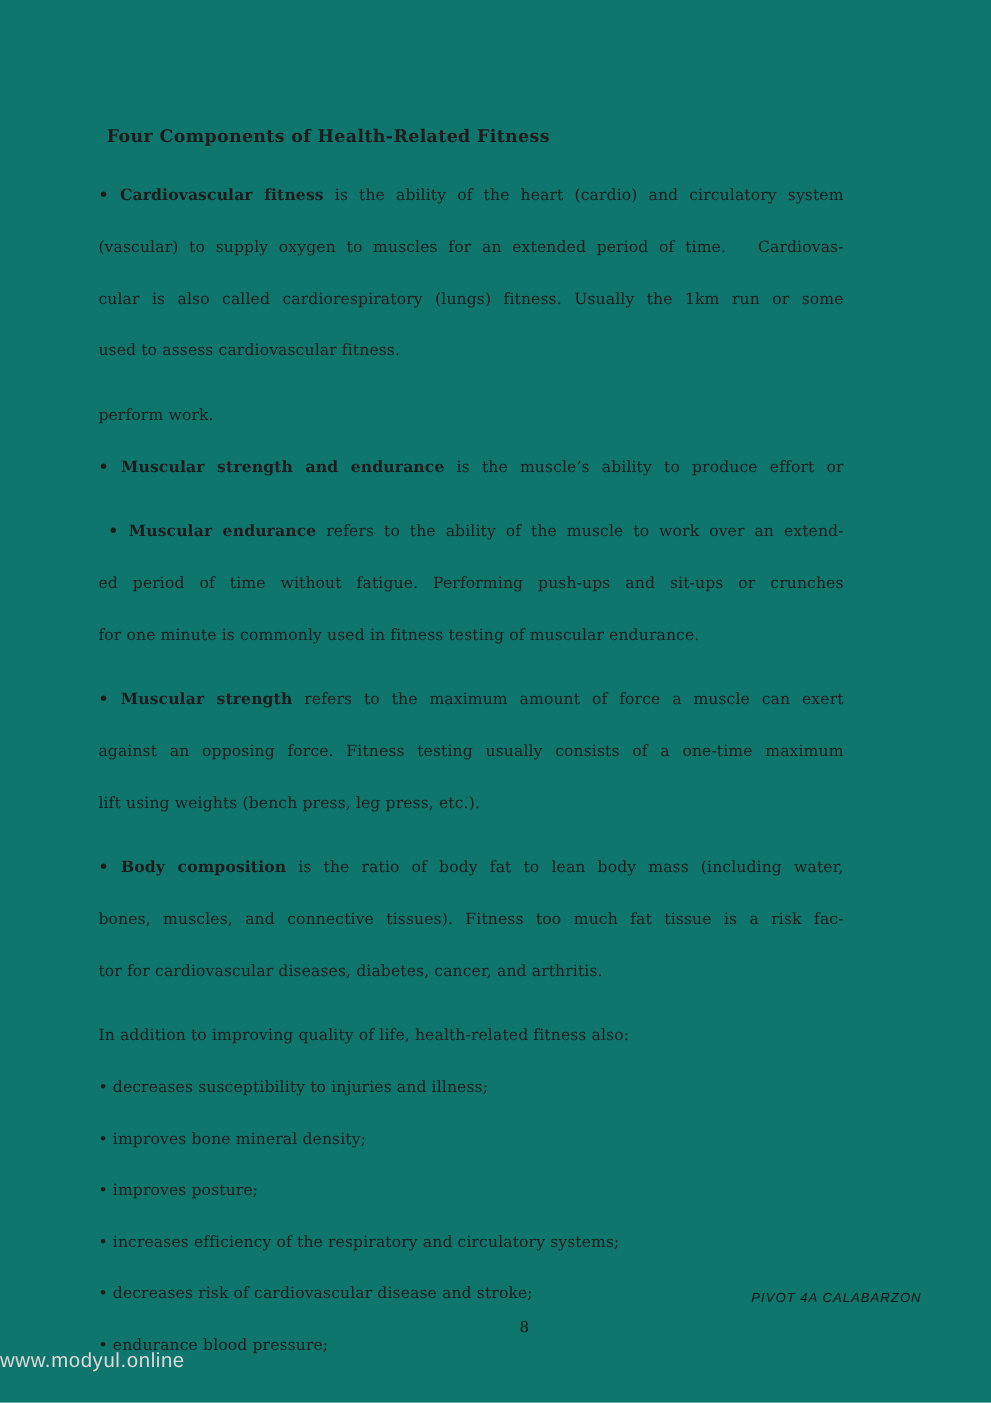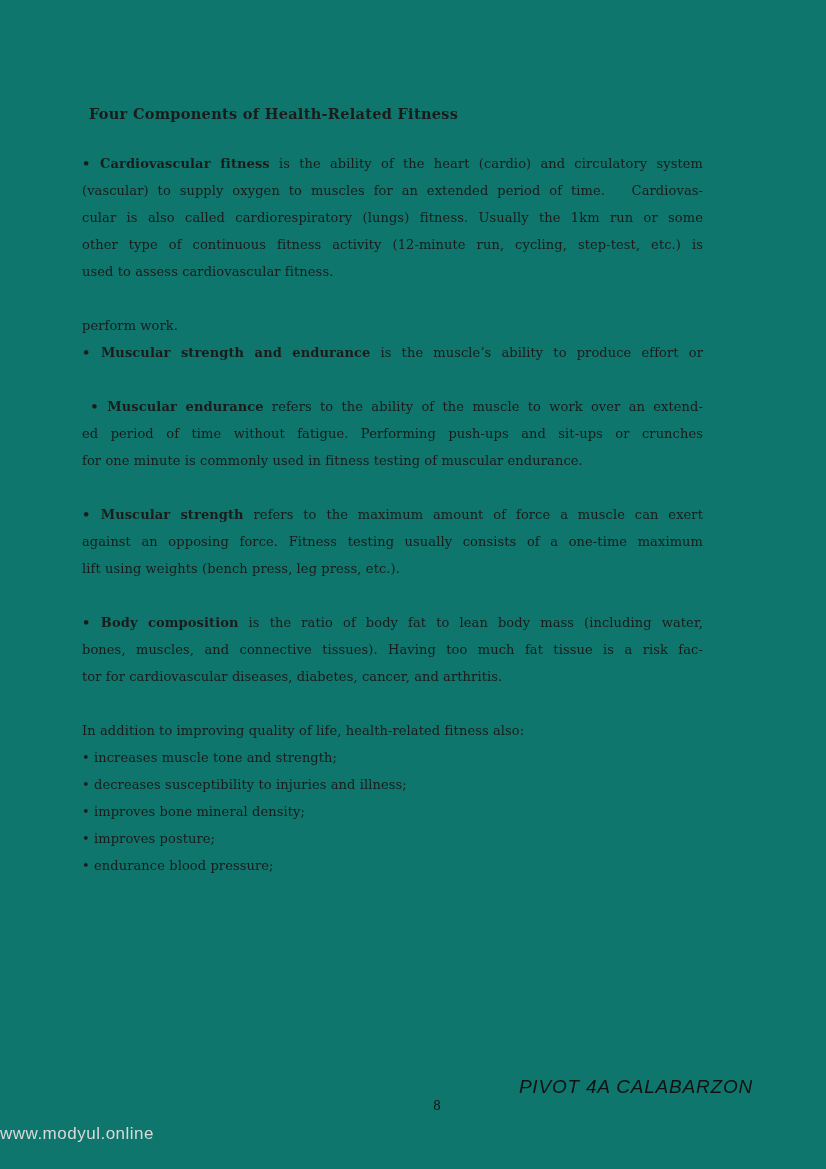--- a/index.html
+++ b/index.html
@@ -30,34 +30,35 @@
   .para {
     font-size: 13px;
     line-height: 27px;
     letter-spacing: 0.1px;
     margin-bottom: 27px;
   }
   .para:last-child { margin-bottom: 0; }
   .line {
     text-align: justify;
     text-align-last: justify;
+    margin-top: 16px;
   }
   .line.last,
   .para.plain .line {
     text-align: center;
     text-align-last: left;
   }
   .b { font-weight: bold; }
   .footer-brand {
     position: absolute;
     top: 1076px;
-    right: 121px;
+    right: 106px;
     font-family: "Liberation Sans", sans-serif;
     font-style: italic;
-    font-size: 19px;
+    font-size: 11px;
     letter-spacing: 0.8px;
     color: #111111;
   }
   .page-number {
     position: absolute;
     top: 1098px;
     left: 0;
     width: 100%;
     text-align: center;
     font-size: 12.5px;
@@ -78,48 +79,48 @@
 <body>
 
 <div class="page">
   <div class="content">
     <div class="title">Four Components of Health-Related Fitness</div>
     <div id="paragraphs">
         <div class="para">
           <div class="line"><span class="b">• Cardiovascular fitness</span><span> is the ability of the heart (cardio) and circulatory system</span></div>
           <div class="line"><span>(vascular) to supply oxygen to muscles for an extended period of time.&nbsp;&nbsp; Cardiovas-</span></div>
           <div class="line"><span>cular is also called cardiorespiratory (lungs) fitness. Usually the 1km run or some</span></div>
-          <div class="line"><span>other type of continuous fitness activity (12-minute run, cycling, step-test, etc.) is</span></div>
           <div class="line last"><span>used to assess cardiovascular fitness.</span></div>
         </div>
         <div class="para">
           <div class="line last"><span>perform work.</span></div>
           <div class="line"><span class="b">• Muscular strength and endurance</span><span> is the muscle’s ability to produce effort or</span></div>
         </div>
         <div class="para">
           <div class="line"><span>&nbsp;</span><span class="b">• Muscular endurance</span><span> refers to the ability of the muscle to work over an extend-</span></div>
           <div class="line"><span>ed period of time without fatigue. Performing push-ups and sit-ups or crunches</span></div>
           <div class="line last"><span>for one minute is commonly used in fitness testing of muscular endurance.</span></div>
         </div>
         <div class="para">
           <div class="line"><span class="b">• Muscular strength</span><span> refers to the maximum amount of force a muscle can exert</span></div>
           <div class="line"><span>against an opposing force. Fitness testing usually consists of a one-time maximum</span></div>
           <div class="line last"><span>lift using weights (bench press, leg press, etc.).</span></div>
         </div>
         <div class="para">
           <div class="line"><span class="b">• Body composition</span><span> is the ratio of body fat to lean body mass (including water,</span></div>
-          <div class="line"><span>bones, muscles, and connective tissues). Having too much fat tissue is a risk fac-</span></div>
+          <div class="line"><span>bones, muscles, and connective tissues). Fitness too much fat tissue is a risk fac-</span></div>
           <div class="line last"><span>tor for cardiovascular diseases, diabetes, cancer, and arthritis.</span></div>
         </div>
         <div class="para plain">
           <div class="line"><span>In addition to improving quality of life, health-related fitness also:</span></div>
-          <div class="line"><span>• increases muscle tone and strength;</span></div>
           <div class="line"><span>• decreases susceptibility to injuries and illness;</span></div>
           <div class="line"><span>• improves bone mineral density;</span></div>
           <div class="line"><span>• improves posture;</span></div>
+          <div class="line"><span>• increases efficiency of the respiratory and circulatory systems;</span></div>
+          <div class="line"><span>• decreases risk of cardiovascular disease and stroke;</span></div>
           <div class="line"><span>• endurance blood pressure;</span></div>
         </div>
       </div>
   </div>
 
   <div class="footer-brand">PIVOT 4A CALABARZON</div>
 
   <div class="page-number">8</div>
 
   <div class="watermark">www.modyul.online</div>

